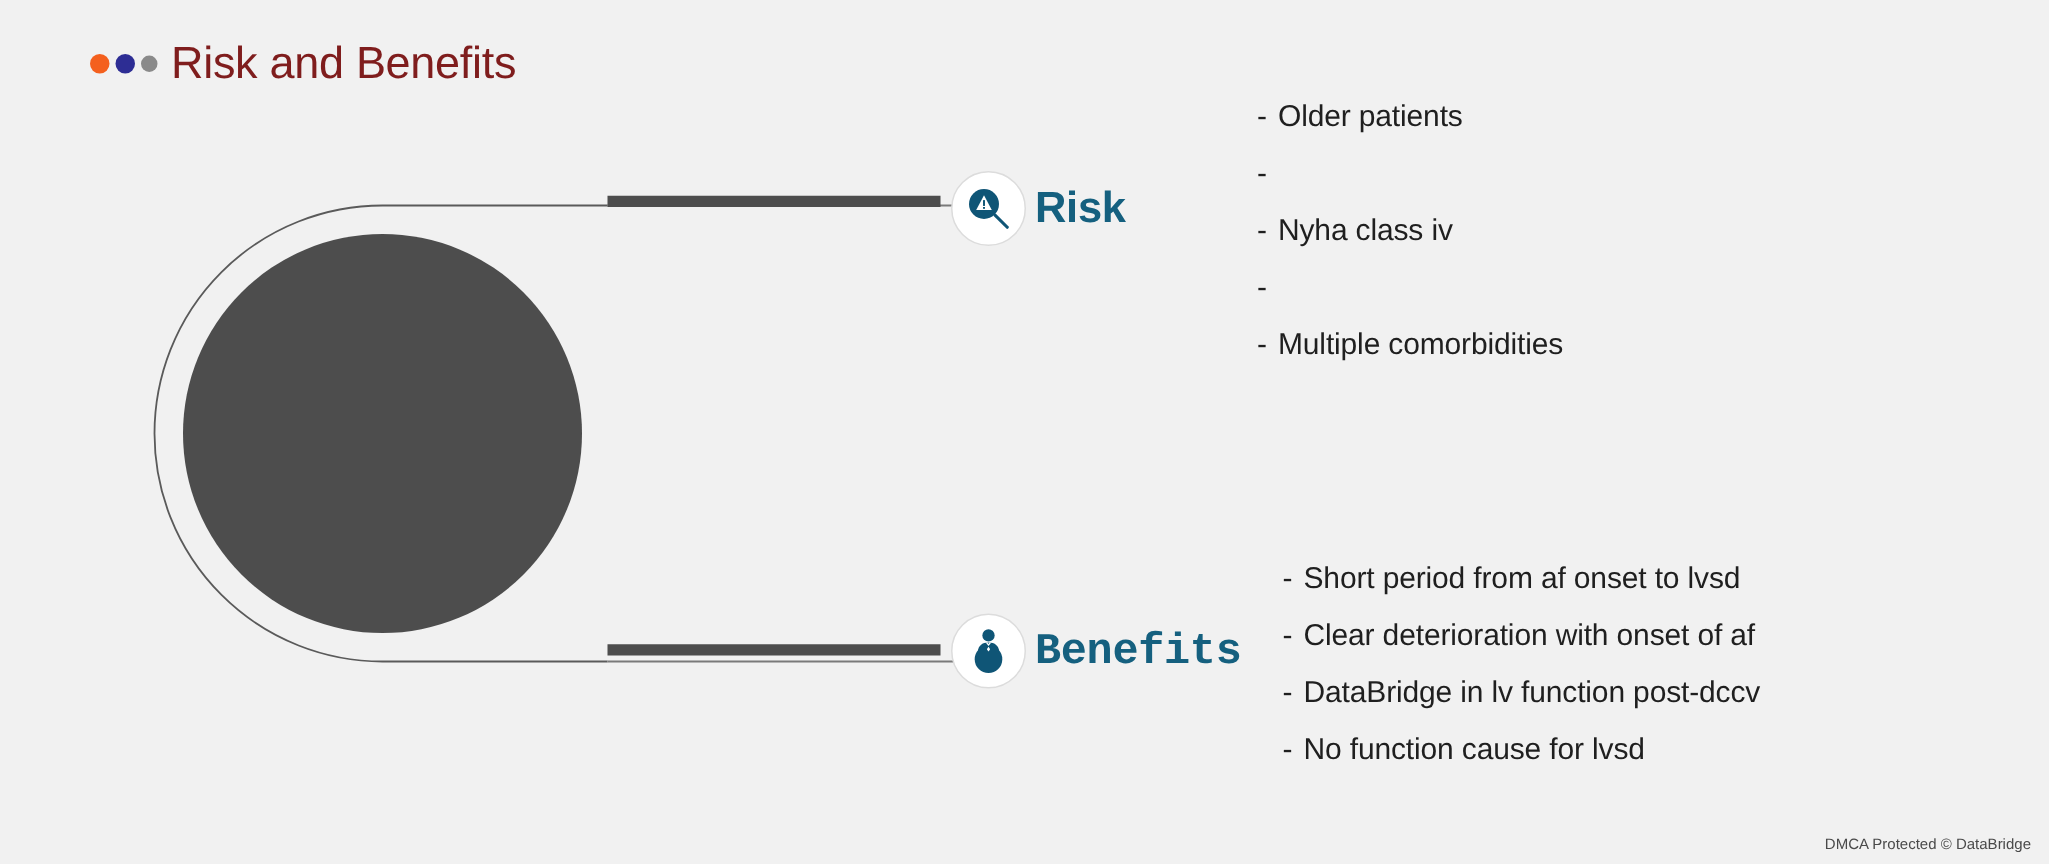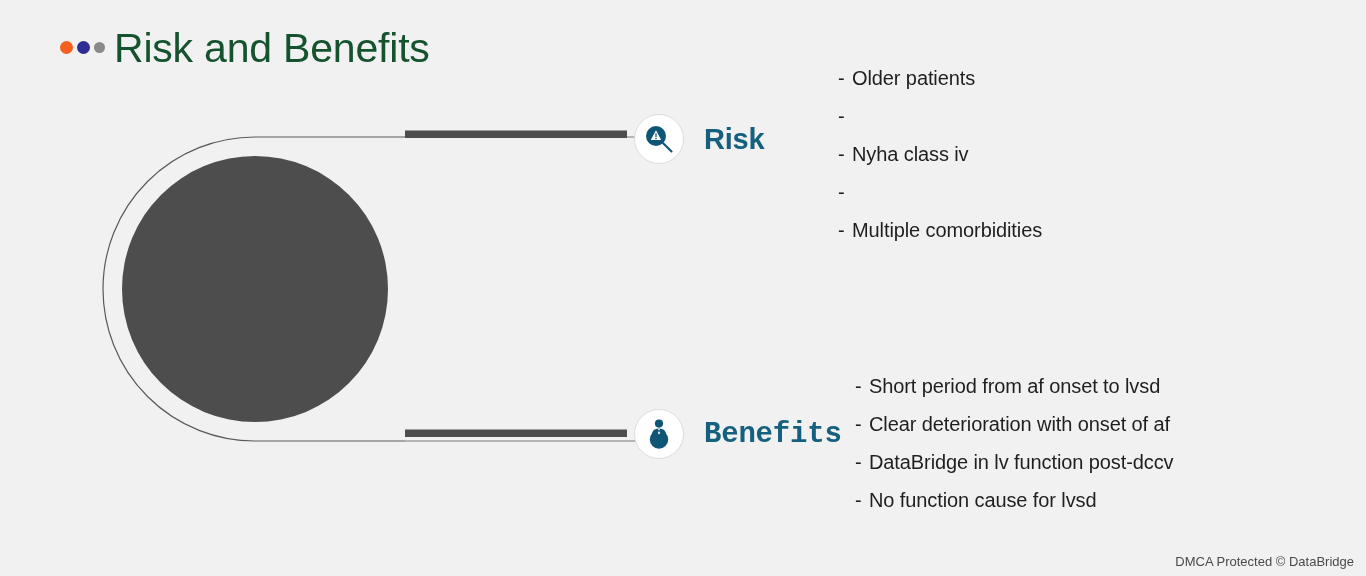--- a/index.html
+++ b/index.html
@@ -28,43 +28,43 @@
     display: flex;
     align-items: center;
     gap: 4px;
     margin-bottom: 2px;
   }
   .dot { border-radius: 50%; display: block; }
   .dot-1 { width: 13px; height: 13px; background: #f4601e; }
   .dot-2 { width: 13px; height: 13px; background: #2d2d94; }
   .dot-3 { width: 11px; height: 11px; background: #8a8a8a; }
   .page-title {
-    font-size: 41px;
+    font-size: 30px;
     font-weight: 400;
-    color: #14532d;
+    color: #7f1d1d;
     letter-spacing: -0.2px;
     line-height: 1;
     white-space: nowrap;
   }
 
   
   .diagram {
     position: absolute;
     left: 0;
     top: 0;
     width: 1366px;
     height: 576px;
   }
 
   
   .node {
     position: absolute;
     display: flex;
     align-items: center;
-    gap: 20px;
+    gap: 6px;
   }
   .node-risk { left: 634px; top: 114px; }
   .node-benefits { left: 634px; top: 409px; font-family: Liberation Mono, monospace; }
 
   .badge {
     width: 50px;
     height: 50px;
     border-radius: 50%;
     background: #ffffff;
     border: 1px solid #dcdcdc;
@@ -103,21 +103,21 @@
     flex: none;
     color: #1f1f1f;
   }
   .list-item .txt { letter-spacing: -0.1px; text-align: right; }
 
   
   .footer {
     position: absolute;
     right: 12px;
     bottom: 7px;
-    font-size: 13px;
+    font-size: 10px;
     color: #4a4a4a;
     white-space: nowrap;
   }
 </style>
 </head>
 <body>
 
 <div class="title-row">
   <div class="dots">
     <span class="dot dot-1"></span>

